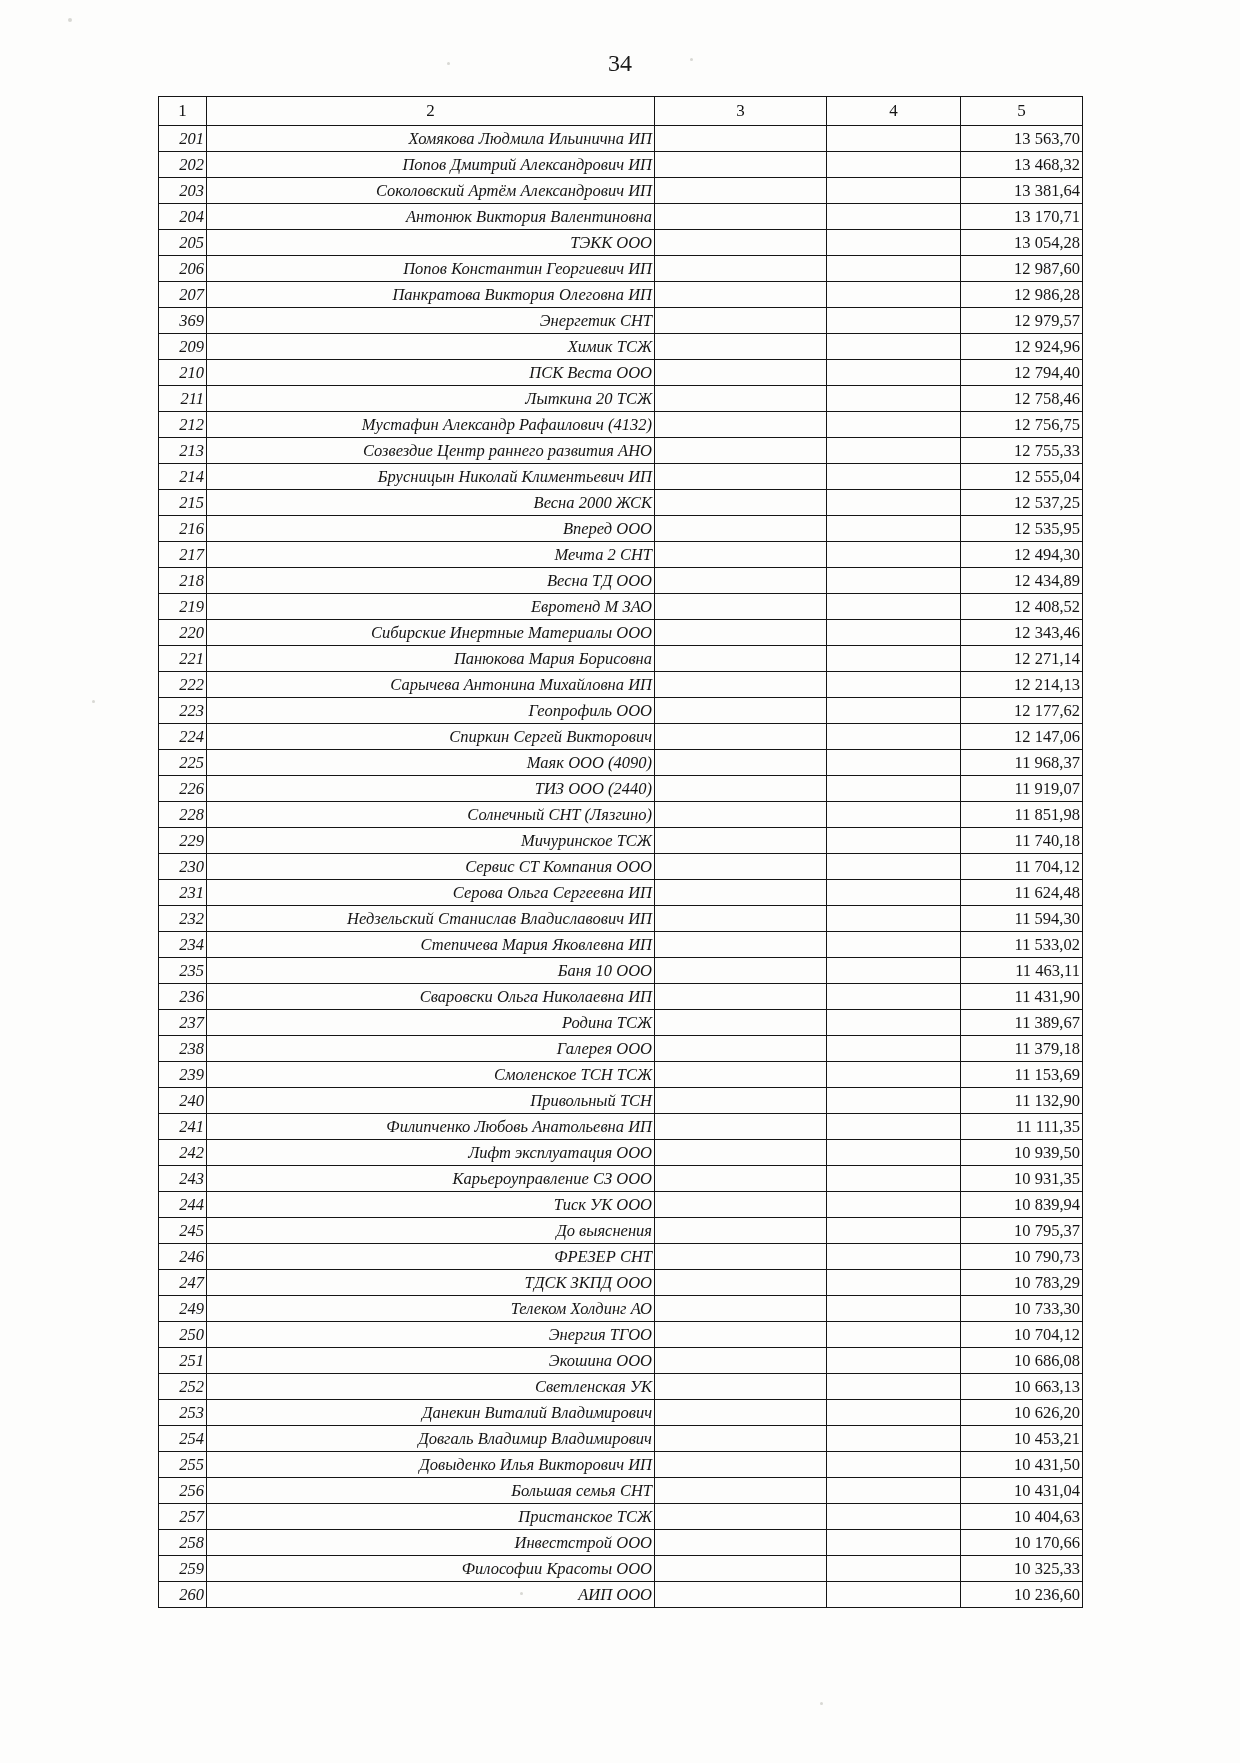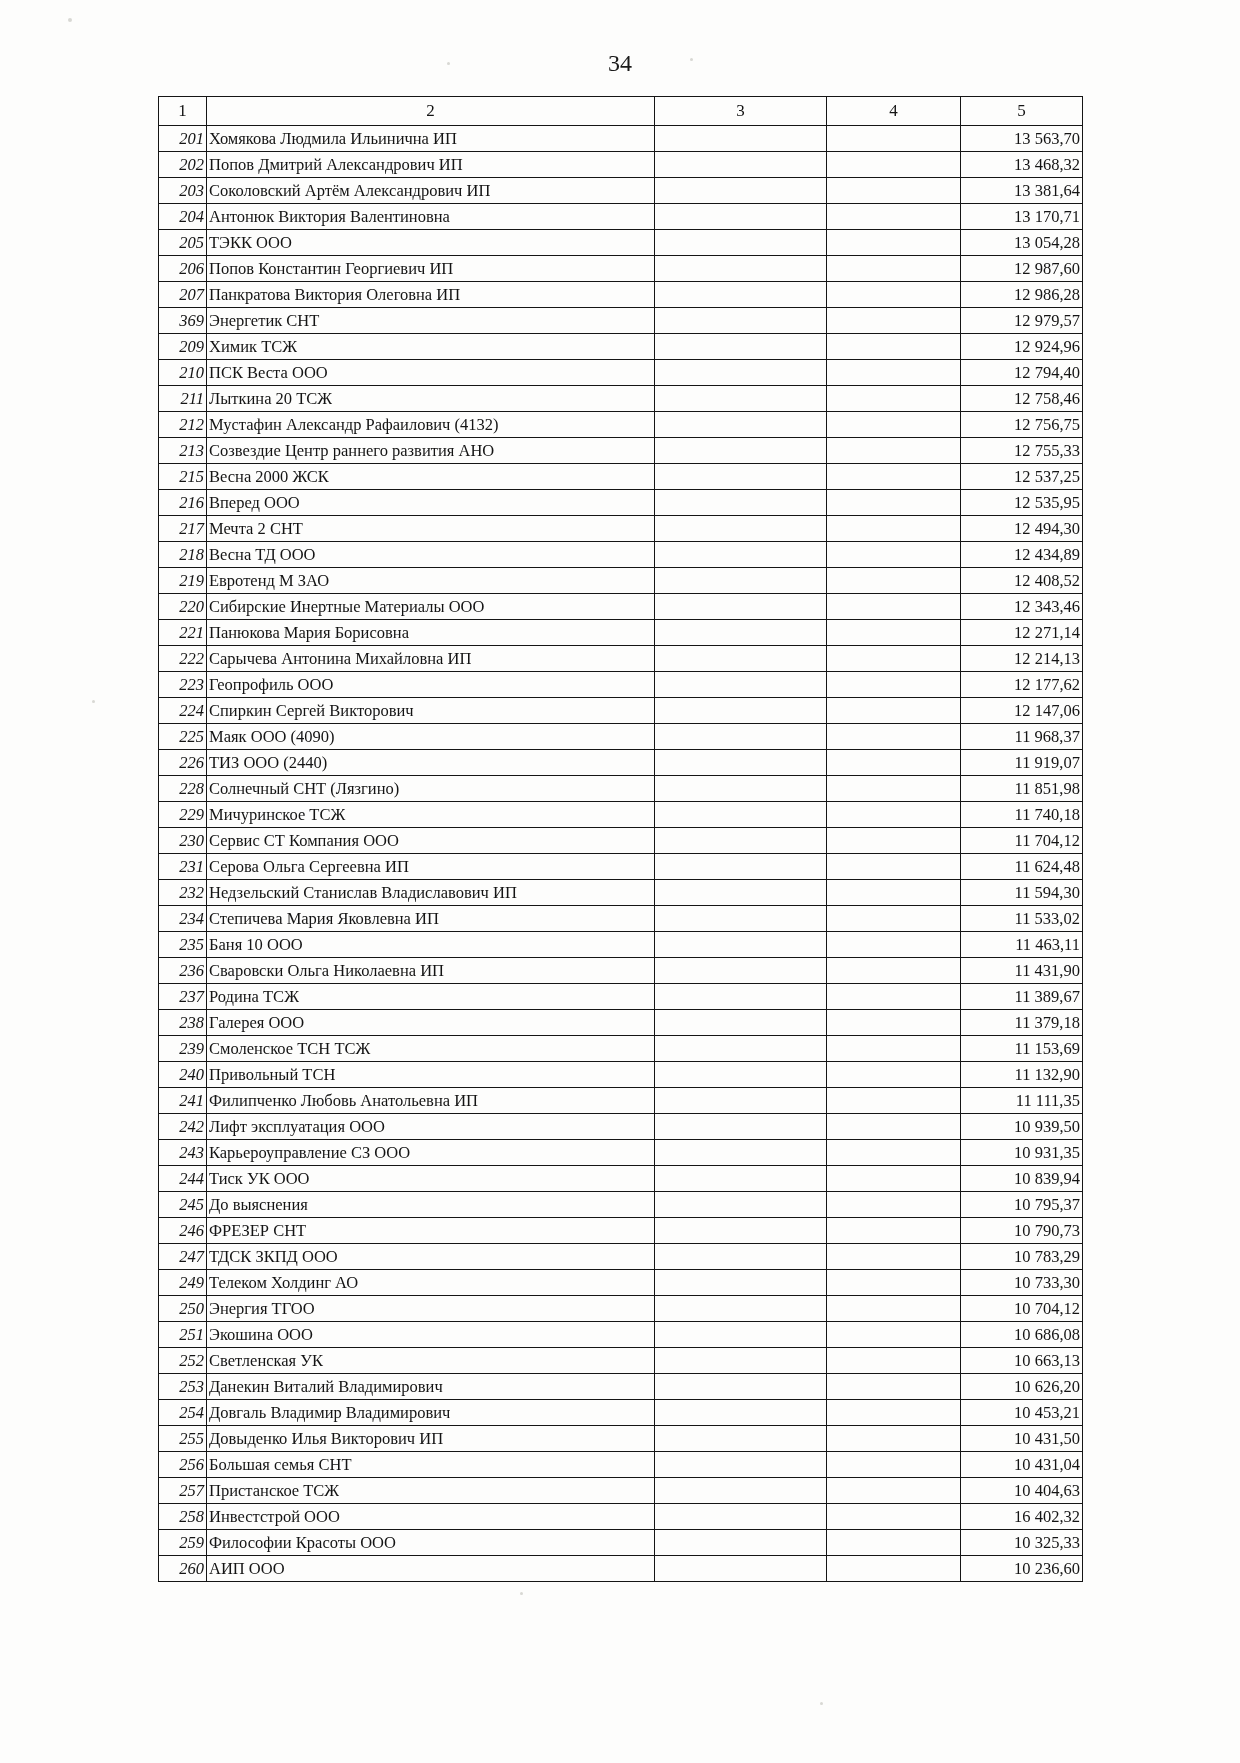--- a/index.html
+++ b/index.html
@@ -63,24 +63,25 @@
     height: 28px;
     font-size: 17px;
   }
   td.num {
     text-align: right;
     padding-right: 5px;
     white-space: nowrap;
     font-style: italic;
   }
   td.name {
-    text-align: left;
+    text-align: right;
     padding-left: 6px;
     white-space: nowrap;
     overflow: hidden;
+    font-style: italic;
   }
   td.blank { }
   td.sum {
     text-align: center;
     white-space: nowrap;
     padding-right: 10px;
     text-align: right;
   }
   
   .speck {
@@ -208,20 +209,27 @@
             <td class="sum">12 756,75</td>
           </tr>
           <tr>
             <td class="num">213</td>
             <td class="name">Созвездие Центр раннего развития АНО</td>
             <td class="blank"></td>
             <td class="blank"></td>
             <td class="sum">12 755,33</td>
           </tr>
           <tr>
+            <td class="num">214</td>
+            <td class="name">Брусницын Николай Климентьевич ИП</td>
+            <td class="blank"></td>
+            <td class="blank"></td>
+            <td class="sum">12 555,04</td>
+          </tr>
+          <tr>
             <td class="num">215</td>
             <td class="name">Весна 2000 ЖСК</td>
             <td class="blank"></td>
             <td class="blank"></td>
             <td class="sum">12 537,25</td>
           </tr>
           <tr>
             <td class="num">216</td>
             <td class="name">Вперед ООО</td>
             <td class="blank"></td>
@@ -492,21 +500,21 @@
             <td class="name">Пристанское ТСЖ</td>
             <td class="blank"></td>
             <td class="blank"></td>
             <td class="sum">10 404,63</td>
           </tr>
           <tr>
             <td class="num">258</td>
             <td class="name">Инвестстрой ООО</td>
             <td class="blank"></td>
             <td class="blank"></td>
-            <td class="sum">16 402,32</td>
+            <td class="sum">10 170,66</td>
           </tr>
           <tr>
             <td class="num">259</td>
             <td class="name">Философии Красоты ООО</td>
             <td class="blank"></td>
             <td class="blank"></td>
             <td class="sum">10 325,33</td>
           </tr>
           <tr>
             <td class="num">260</td>

